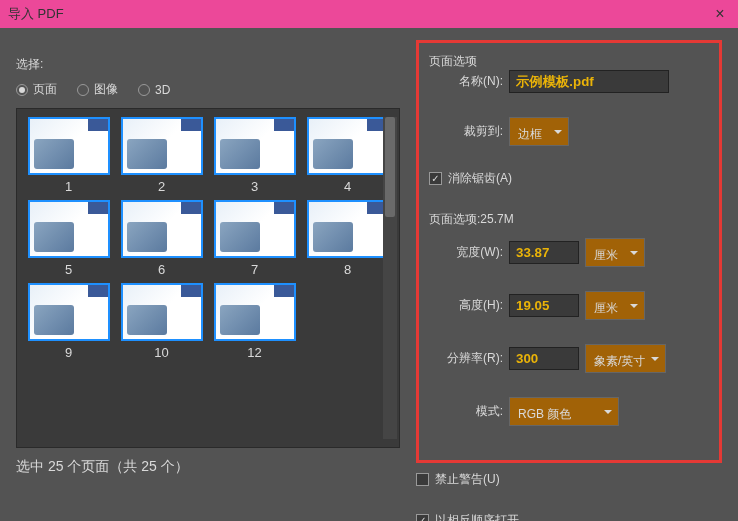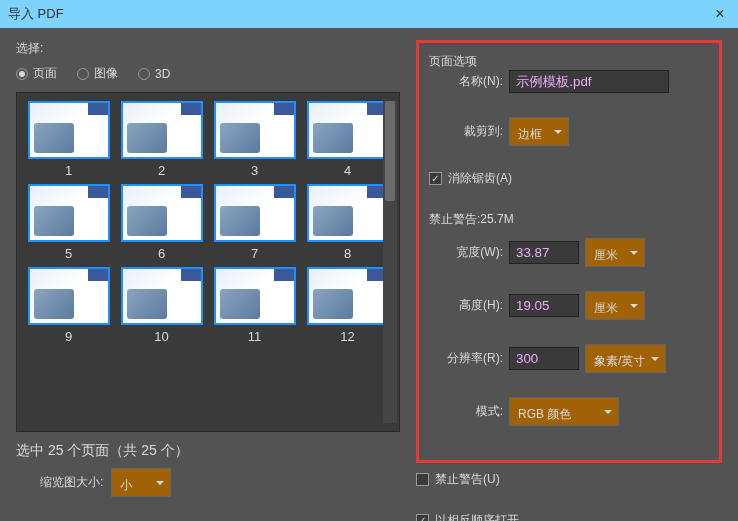--- a/index.html
+++ b/index.html
@@ -1,25 +1,25 @@
 <!DOCTYPE html>
 <html><head>
   <meta charset="utf-8">
   <style>
     * { margin: 0; padding: 0; box-sizing: border-box; font-family: "Microsoft YaHei", sans-serif; }
     body { background: #535353; width: 738px; height: 521px; overflow: hidden; color: #d9d9d9; font-size: 12px; }
     
-    .titlebar { height: 28px; background: #7dd3fc; display: flex; align-items: center; padding: 0 8px; color: #333; }
+    .titlebar { height: 28px; background: #ec4899; display: flex; align-items: center; padding: 0 8px; color: #333; }
     .titlebar-title { flex: 1; font-size: 13px; }
     .close-btn { width: 20px; height: 20px; display: flex; align-items: center; justify-content: center; cursor: pointer; font-size: 16px; color: #333; }
     
     .content { display: flex; height: calc(100% - 28px); }
     
     .left-panel { width: 400px; padding: 12px 0 12px 16px; position: relative; }
-    .select-label { margin-bottom: 8px; display: block; }
+    .select-label { margin-bottom: 8px; display: block; margin-top: 16px; }
     .radio-group { display: flex; gap: 20px; margin-bottom: 10px; }
     .radio-item { display: flex; align-items: center; gap: 5px; cursor: pointer; }
     .radio { width: 12px; height: 12px; border: 1px solid #999; border-radius: 50%; display: inline-flex; align-items: center; justify-content: center; }
     .radio.checked::after { content: ''; width: 6px; height: 6px; background: #d9d9d9; border-radius: 50%; }
     
     .thumb-container { background: #3a3a3a; border: 1px solid #2a2a2a; height: 340px; overflow: hidden; padding: 8px; position: relative; }
     .thumb-grid { display: grid; grid-template-columns: repeat(4, 1fr); gap: 6px; }
     .thumb-item { display: flex; flex-direction: column; align-items: center; }
     .thumb { width: 82px; height: 58px; background: #fff; border: 2px solid #1e90ff; position: relative; overflow: hidden; }
     .thumb-content { position: absolute; inset: 0; background: linear-gradient(135deg, #e8f0f8 0%, #fff 50%); }
@@ -31,21 +31,21 @@
     .thumb-size-row { display: flex; align-items: center; gap: 8px; margin-top: 8px; }
     .thumb-size-label { margin-left: 24px; }
     .dropdown { background: #a16207; border: 1px solid #666; padding: 8px 20px 2px 8px; position: relative; min-width: 60px; }
     .dropdown::after { content: ''; position: absolute; right: 6px; top: 50%; transform: translateY(-50%); border-left: 4px solid transparent; border-right: 4px solid transparent; border-top: 4px solid #d9d9d9; }
     
     .right-panel { flex: 1; padding: 12px 16px; position: relative; }
     .red-box { border: 3px solid #e53935; padding: 10px; margin-bottom: 8px; }
     .section-title { display: block; }
     .form-row { display: flex; align-items: center; margin-bottom: 24px; gap: 6px; }
     .form-label { width: 74px; text-align: right; }
-    .text-input { background: #3a3a3a; border: 1px solid #222; padding: 3px 6px; color: #f0abfc; flex: 1; max-width: 160px; }
+    .text-input { background: #3a3a3a; border: 1px solid #222; padding: 3px 6px; color: #eab308; flex: 1; max-width: 160px; font-weight: bold; }
     .text-input.small { max-width: 70px; }
     .checkbox { width: 13px; height: 13px; border: 1px solid #999; display: inline-flex; align-items: center; justify-content: center; background: #3a3a3a; }
     .checkbox.checked::after { content: '✓'; font-size: 10px; color: #d9d9d9; line-height: 1; }
     
     .image-size-section { margin-top: 12px; }
     .size-header { margin-bottom: 10px; display: block; }
     
     .badge { position: absolute; width: 24px; height: 24px; background: #e53935; border: 2px solid #fff; border-radius: 50%; display: flex; align-items: center; justify-content: center; color: #fff; font-weight: bold; font-size: 14px; z-index: 10; }
     .badge-2 { bottom: 16px; right: 108px; }
     
@@ -163,43 +163,29 @@
               <div class="thumb-blob"></div>
             </div>
             <span class="thumb-num">10</span>
           </div>
           <div class="thumb-item">
             <div class="thumb">
               <div class="thumb-content"></div>
               <div class="thumb-accent"></div>
               <div class="thumb-blob"></div>
             </div>
-            <span class="thumb-num">11</span>
-          </div>
-          <div class="thumb-item">
-            <div class="thumb">
-              <div class="thumb-content"></div>
-              <div class="thumb-accent"></div>
-              <div class="thumb-blob"></div>
-            </div>
             <span class="thumb-num">12</span>
           </div>
         </div>
       <div class="scrollbar">
         <div class="scrollbar-thumb"></div>
       </div>
     </div>
 
     <div class="selection-text">选中 25 个页面（共 25 个）</div>
-    <div class="thumb-size-row">
-      <span class="thumb-size-label">缩览图大小:</span>
-      <div class="dropdown">
-        <span>小</span>
-      </div>
-    </div>
   </div>
 
   <div class="right-panel">
 
     <div class="red-box">
       <span class="section-title">页面选项</span>
       <div class="form-row">
         <span class="form-label">名称(N):</span>
         <input class="text-input" value="示例模板.pdf" style="">
       </div>
@@ -208,21 +194,21 @@
         <div class="dropdown">
           <span>边框</span>
         </div>
       </div>
       <div class="form-row">
         <span class="checkbox checked"></span>
         <span>消除锯齿(A)</span>
       </div>
 
       <div class="image-size-section">
-        <span class="size-header">禁止警告:25.7M</span>
+        <span class="size-header">页面选项:25.7M</span>
         <div class="form-row">
           <span class="form-label">宽度(W):</span>
           <input class="text-input small" value="33.87" style="">
           <div class="dropdown">
             <span>厘米</span>
           </div>
         </div>
         <div class="form-row">
           <span class="form-label">高度(H):</span>
           <input class="text-input small" value="19.05" style="">

